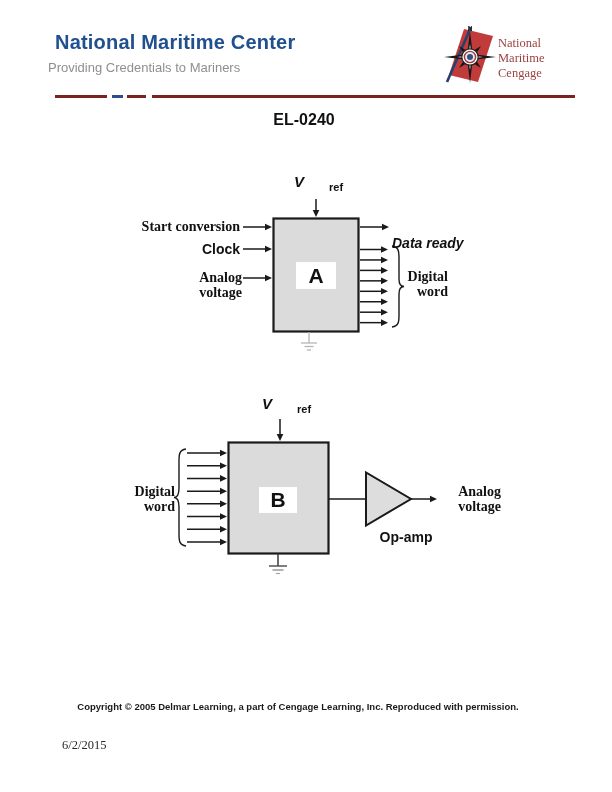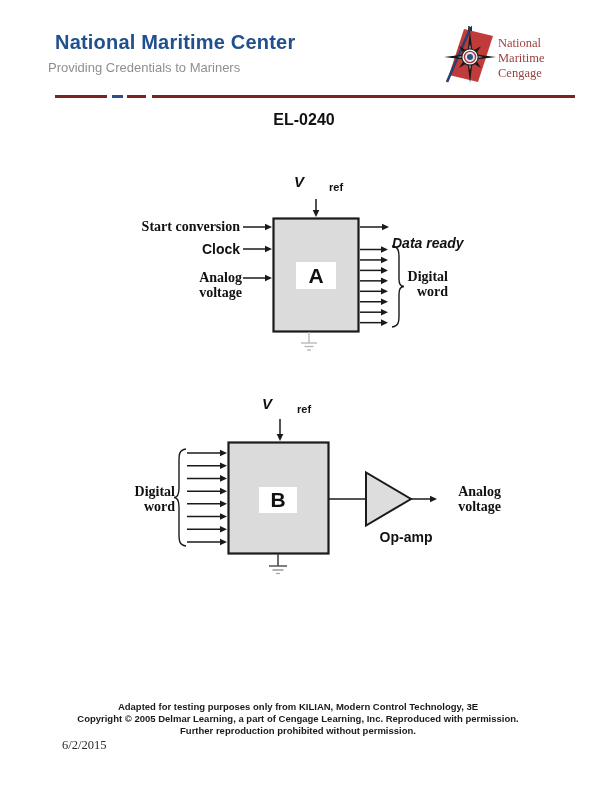--- a/index.html
+++ b/index.html
@@ -191,19 +191,17 @@
 
   <div class="vref" style="left:262px; top:395px;">
     <span class="v">V</span><span class="sub">ref</span>
   </div>
   <div class="dlabel wrap" style="left:127px; top:485px; width:48px;">Digital word</div>
   <div class="block-letter" style="left:259px; top:487px; width:38px; height:26px;">B</div>
   <div class="dlabel" style="left:376px; top:530px; width:60px; text-align:center;">Op-amp</div>
   <div class="dlabel wrap" style="left:443px; top:485px; width:58px;">Analog voltage</div>
 
   <div class="footer">
-    <div>Adapted for testing purposes only from KILIAN, Modern Control Technology, 3E</div>
     <div>Copyright © 2005 Delmar Learning, a part of Cengage Learning, Inc. Reproduced with permission.</div>
-    <div>Further reproduction prohibited without permission.</div>
   </div>
   <div class="footer-date">6/2/2015</div>
 
 </div>
 
 </body></html>

